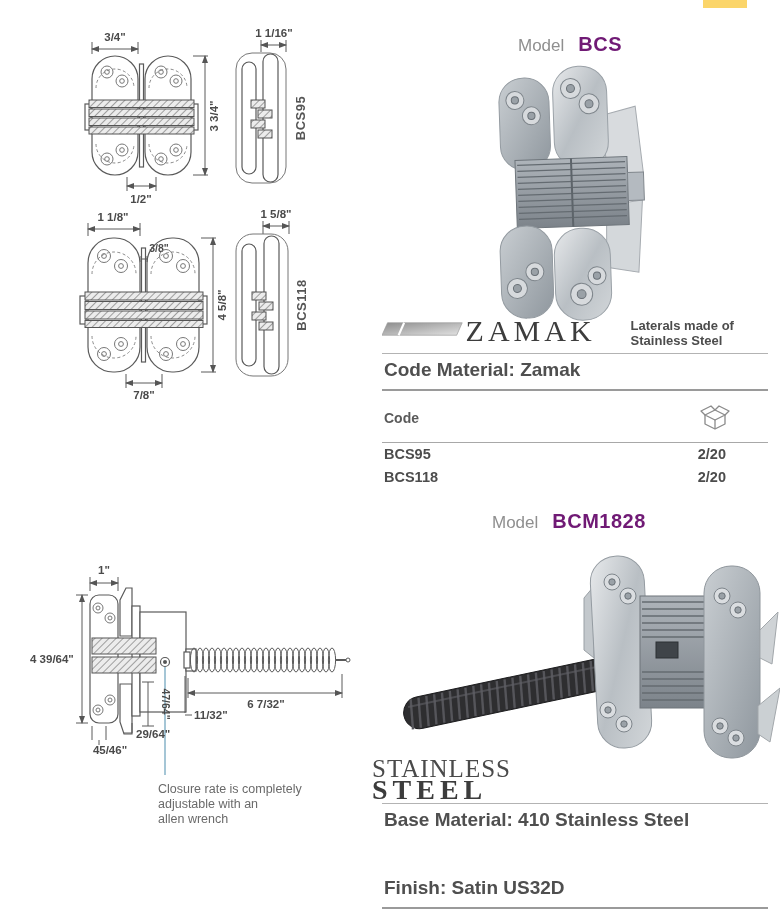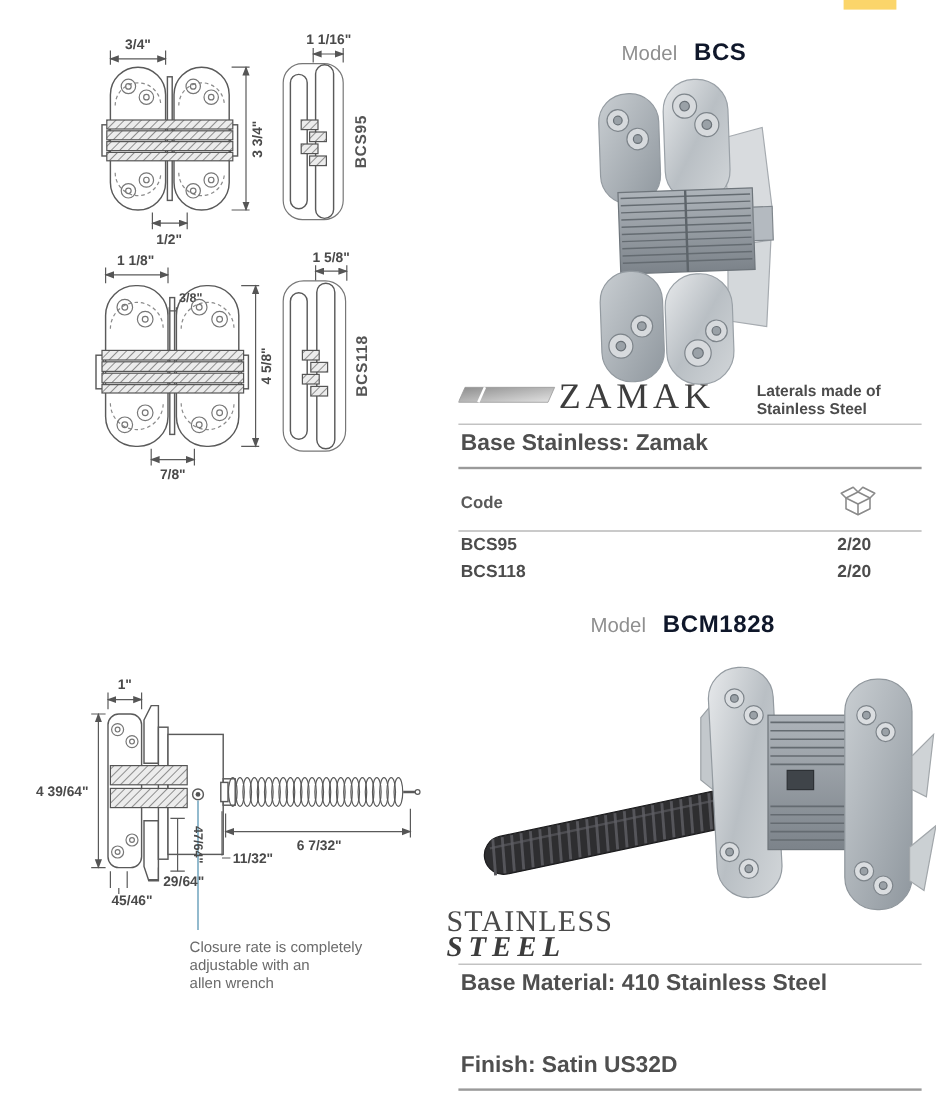--- a/index.html
+++ b/index.html
@@ -4,40 +4,40 @@
 <style>
   html,body{margin:0;padding:0;background:#ffffff;}
   body{font-family:"Liberation Sans",sans-serif;}
   #page{position:relative;width:784px;height:917px;background:#ffffff;overflow:hidden;}
 
   .yellow-tab{position:absolute;left:703px;top:0;width:44px;height:8px;background:#fbd56a;}
 
   
   .model-row{position:absolute;white-space:nowrap;}
   .model-label{font-size:17px;color:#8f8f8f;margin-right:14px;}
-  .model-name{font-size:20px;font-weight:bold;color:#0f172a;letter-spacing:.5px;}
+  .model-name{font-size:20px;font-weight:bold;color:#701a75;letter-spacing:.5px;}
 
   
   .mat-block{position:absolute;left:382px;width:386px;}
   .logo-row{display:flex;align-items:flex-start;height:30px;}
   .zamak-word{font-family:"Liberation Serif",serif;font-size:30px;line-height:26px;color:#3d3d3d;letter-spacing:4px;margin-left:2px;}
   .logo-note{font-size:13px;font-weight:bold;color:#4c4c4c;margin-left:35px;margin-bottom:3px;}
   .hr-thin{border:none;border-top:1px solid #b3b3b3;margin:5px 0 0 0;}
   .hr-mid{border:none;border-top:2px solid #9a9a9a;margin:2px 0 0 0;}
   .base-material{font-size:19px;font-weight:bold;color:#4f4f4f;padding:5px 0 6px 2px;}
   .finish-line{font-size:19px;font-weight:bold;color:#4f4f4f;padding:0 0 6px 2px;margin-top:40px;}
   .thead{display:flex;justify-content:space-between;align-items:center;padding:12px 38px 4px 2px;font-weight:bold;}
   .code-header{font-size:14px;color:#5a5a5a;}
   .trow{display:flex;justify-content:space-between;padding:2px 42px 2px 2px;font-size:14.5px;font-weight:600;color:#4c4c4c;line-height:1.3;}
   .trow:first-of-type{margin-top:5px;}
 
   .ss-logo{display:flex;align-items:flex-start;height:40px;position:relative;flex-direction:column;}
   .ss-words{margin-left:-10px;}
   .ss-top{font-family:"Liberation Serif",serif;font-size:25px;line-height:22px;color:#4a4a4a;letter-spacing:1px;}
-  .ss-bottom{font-family:"Liberation Serif",serif;font-size:24px;line-height:20px;font-weight:bold;color:#3c3c3c;letter-spacing:5px;font-style:italic;}
+  .ss-bottom{font-family:"Liberation Serif",serif;font-size:28px;line-height:20px;font-weight:bold;color:#3c3c3c;letter-spacing:5px;}
 
   .caption{position:absolute;left:158px;top:782px;width:170px;font-size:12.5px;color:#6a6a6a;line-height:1.18;white-space:pre-line;}
 
   
   svg text{font-family:"Liberation Sans",sans-serif;fill:#4a4a4a;font-weight:bold;font-size:11.5px;}
   svg text.small{font-size:10.5px;}
   svg text.plabel{font-size:13px;fill:#555555;letter-spacing:.5px;}
   .dline{stroke:#5a5a5a;stroke-width:1;}
   .oline{stroke:#5a5a5a;stroke-width:1.2;fill:#ffffff;}
   .olight{stroke:#777777;stroke-width:1;fill:none;}
@@ -278,21 +278,21 @@
               <stop offset="1" stop-color="#e3e3e3"></stop>
             </linearGradient>
           </defs>
         <polygon points="8,2 116,2 108,20 0,20" fill="url(#zg)" stroke="#9b9b9b"></polygon>
         <line x1="32" y1="2" x2="24" y2="20" stroke="#ffffff" stroke-width="3"></line>
       </svg>
       <span class="zamak-word">ZAMAK</span>
       <span class="logo-note">Laterals made of Stainless Steel</span>
     </div>
     <hr class="hr-thin">
-    <div class="base-material">Base Stainless: Zamak</div>
+    <div class="base-material">Code Material: Zamak</div>
     <hr class="hr-mid">
     <div class="thead">
       <span class="code-header">Code</span>
       <svg width="30" height="30" viewBox="0 0 30 30" fill="none" stroke="#8a8a8a" stroke-width="1.3" stroke-linejoin="round">
         <path d="M5,12 L15,7 L25,12 L15,17 Z"></path>
         <path d="M5,12 L1,8 L11,3 L15,7"></path>
         <path d="M25,12 L29,8 L19,3 L15,7"></path>
         <path d="M5,12 L5,21 L15,26 L25,21 L25,12"></path>
         <path d="M15,17 L15,26"></path>
       </svg>

